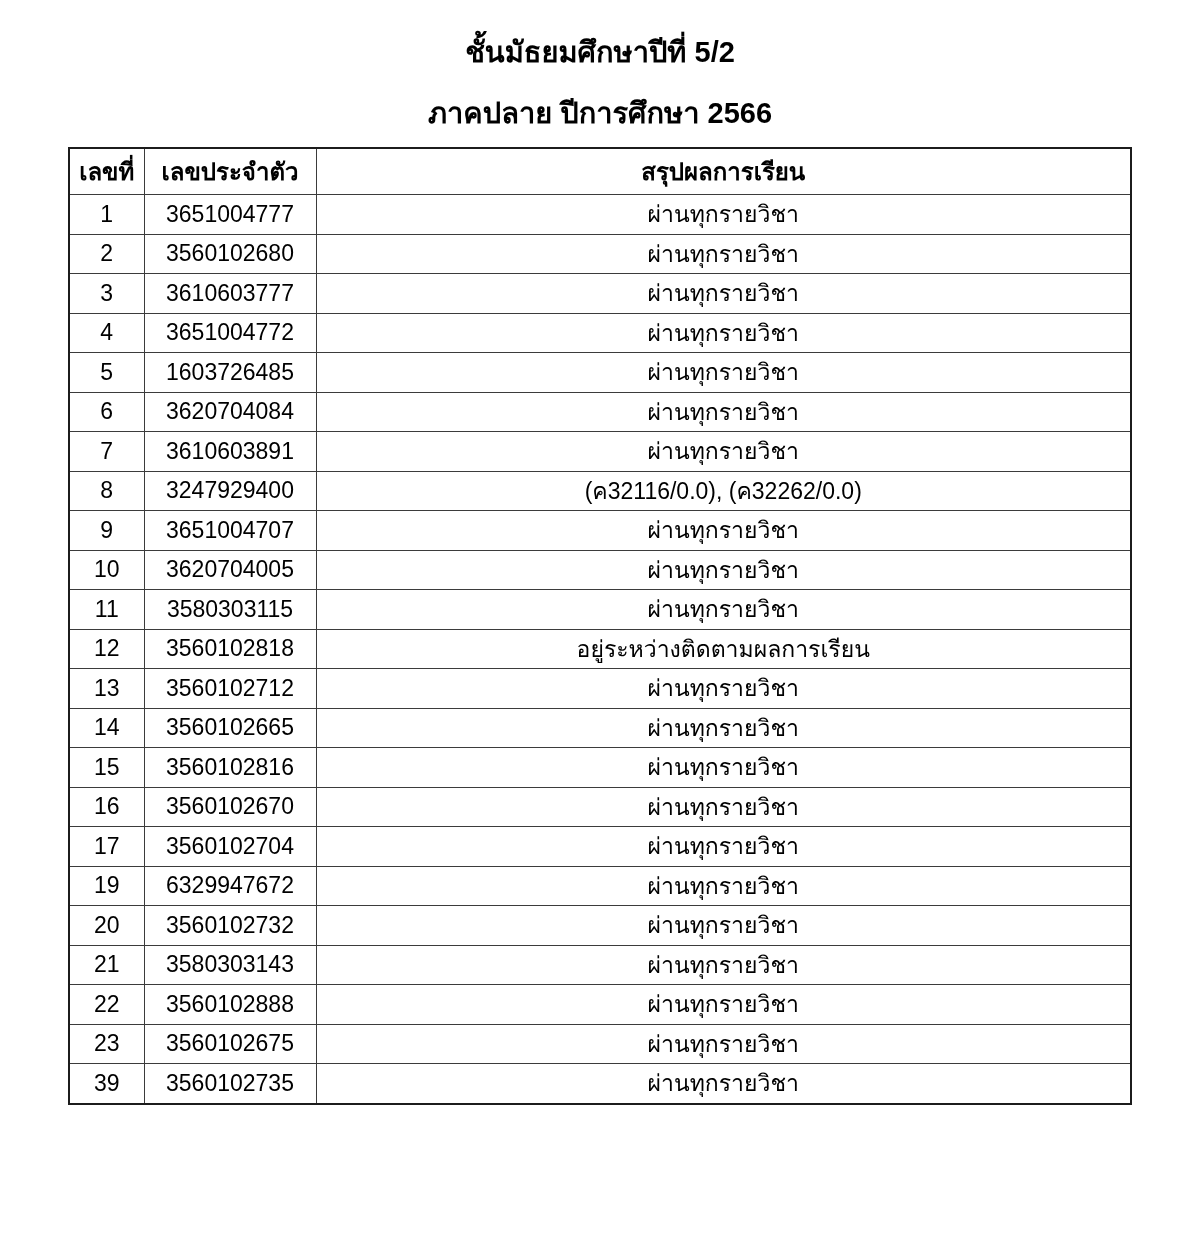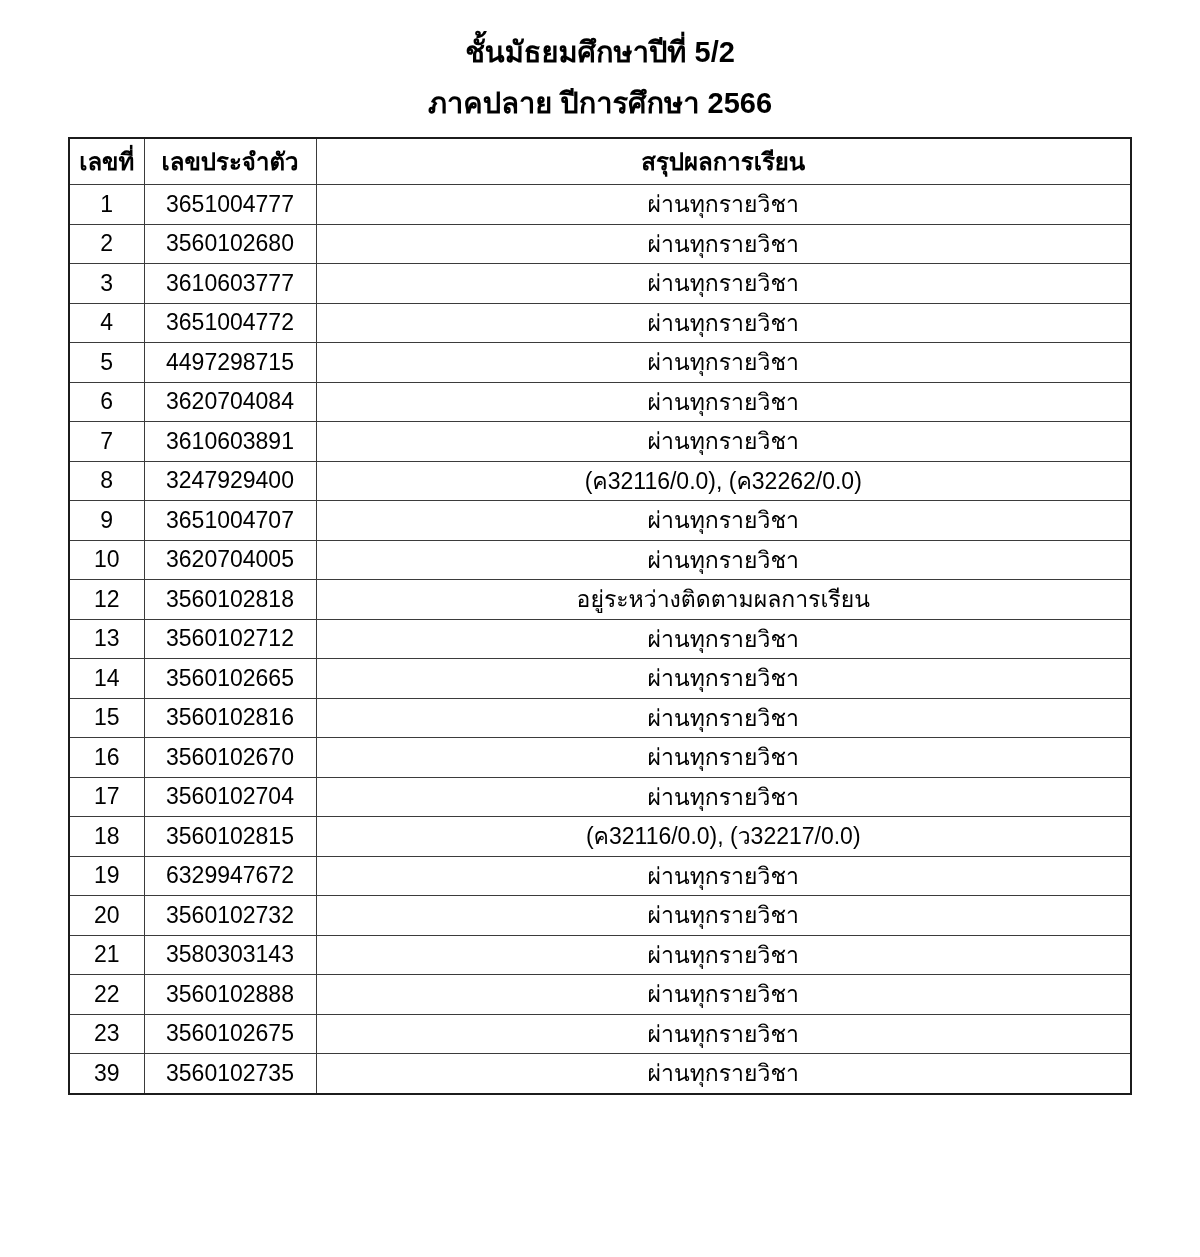--- a/index.html
+++ b/index.html
@@ -19,21 +19,21 @@
     text-align: center;
     font-weight: bold;
     font-size: 29px;
     line-height: 1.38;
     margin: 0;
   }
   .doc-title.first {
     padding-top: 32px;
   }
   .doc-title.second {
-    margin-top: 11px;
+    margin-top: 21px;
   }
   table.results {
     border-collapse: collapse;
     table-layout: fixed;
     width: 1062px;
     margin: 14px auto 0 auto;
     border: 2.5px solid #1c1c1c;
   }
   table.results th,
   table.results td {
@@ -97,21 +97,21 @@
           <td>3610603777</td>
           <td>ผ่านทุกรายวิชา</td>
         </tr>
         <tr>
           <td>4</td>
           <td>3651004772</td>
           <td>ผ่านทุกรายวิชา</td>
         </tr>
         <tr>
           <td>5</td>
-          <td>4497298715</td>
+          <td>1603726485</td>
           <td>ผ่านทุกรายวิชา</td>
         </tr>
         <tr>
           <td>6</td>
           <td>3620704084</td>
           <td>ผ่านทุกรายวิชา</td>
         </tr>
         <tr>
           <td>7</td>
           <td>3610603891</td>
@@ -126,20 +126,25 @@
           <td>9</td>
           <td>3651004707</td>
           <td>ผ่านทุกรายวิชา</td>
         </tr>
         <tr>
           <td>10</td>
           <td>3620704005</td>
           <td>ผ่านทุกรายวิชา</td>
         </tr>
         <tr>
+          <td>11</td>
+          <td>3580303115</td>
+          <td>ผ่านทุกรายวิชา</td>
+        </tr>
+        <tr>
           <td>12</td>
           <td>3560102818</td>
           <td>อยู่ระหว่างติดตามผลการเรียน</td>
         </tr>
         <tr>
           <td>13</td>
           <td>3560102712</td>
           <td>ผ่านทุกรายวิชา</td>
         </tr>
         <tr>
@@ -156,25 +161,20 @@
           <td>16</td>
           <td>3560102670</td>
           <td>ผ่านทุกรายวิชา</td>
         </tr>
         <tr>
           <td>17</td>
           <td>3560102704</td>
           <td>ผ่านทุกรายวิชา</td>
         </tr>
         <tr>
-          <td>18</td>
-          <td>3560102815</td>
-          <td>(ค32116/0.0), (ว32217/0.0)</td>
-        </tr>
-        <tr>
           <td>19</td>
           <td>6329947672</td>
           <td>ผ่านทุกรายวิชา</td>
         </tr>
         <tr>
           <td>20</td>
           <td>3560102732</td>
           <td>ผ่านทุกรายวิชา</td>
         </tr>
         <tr>

